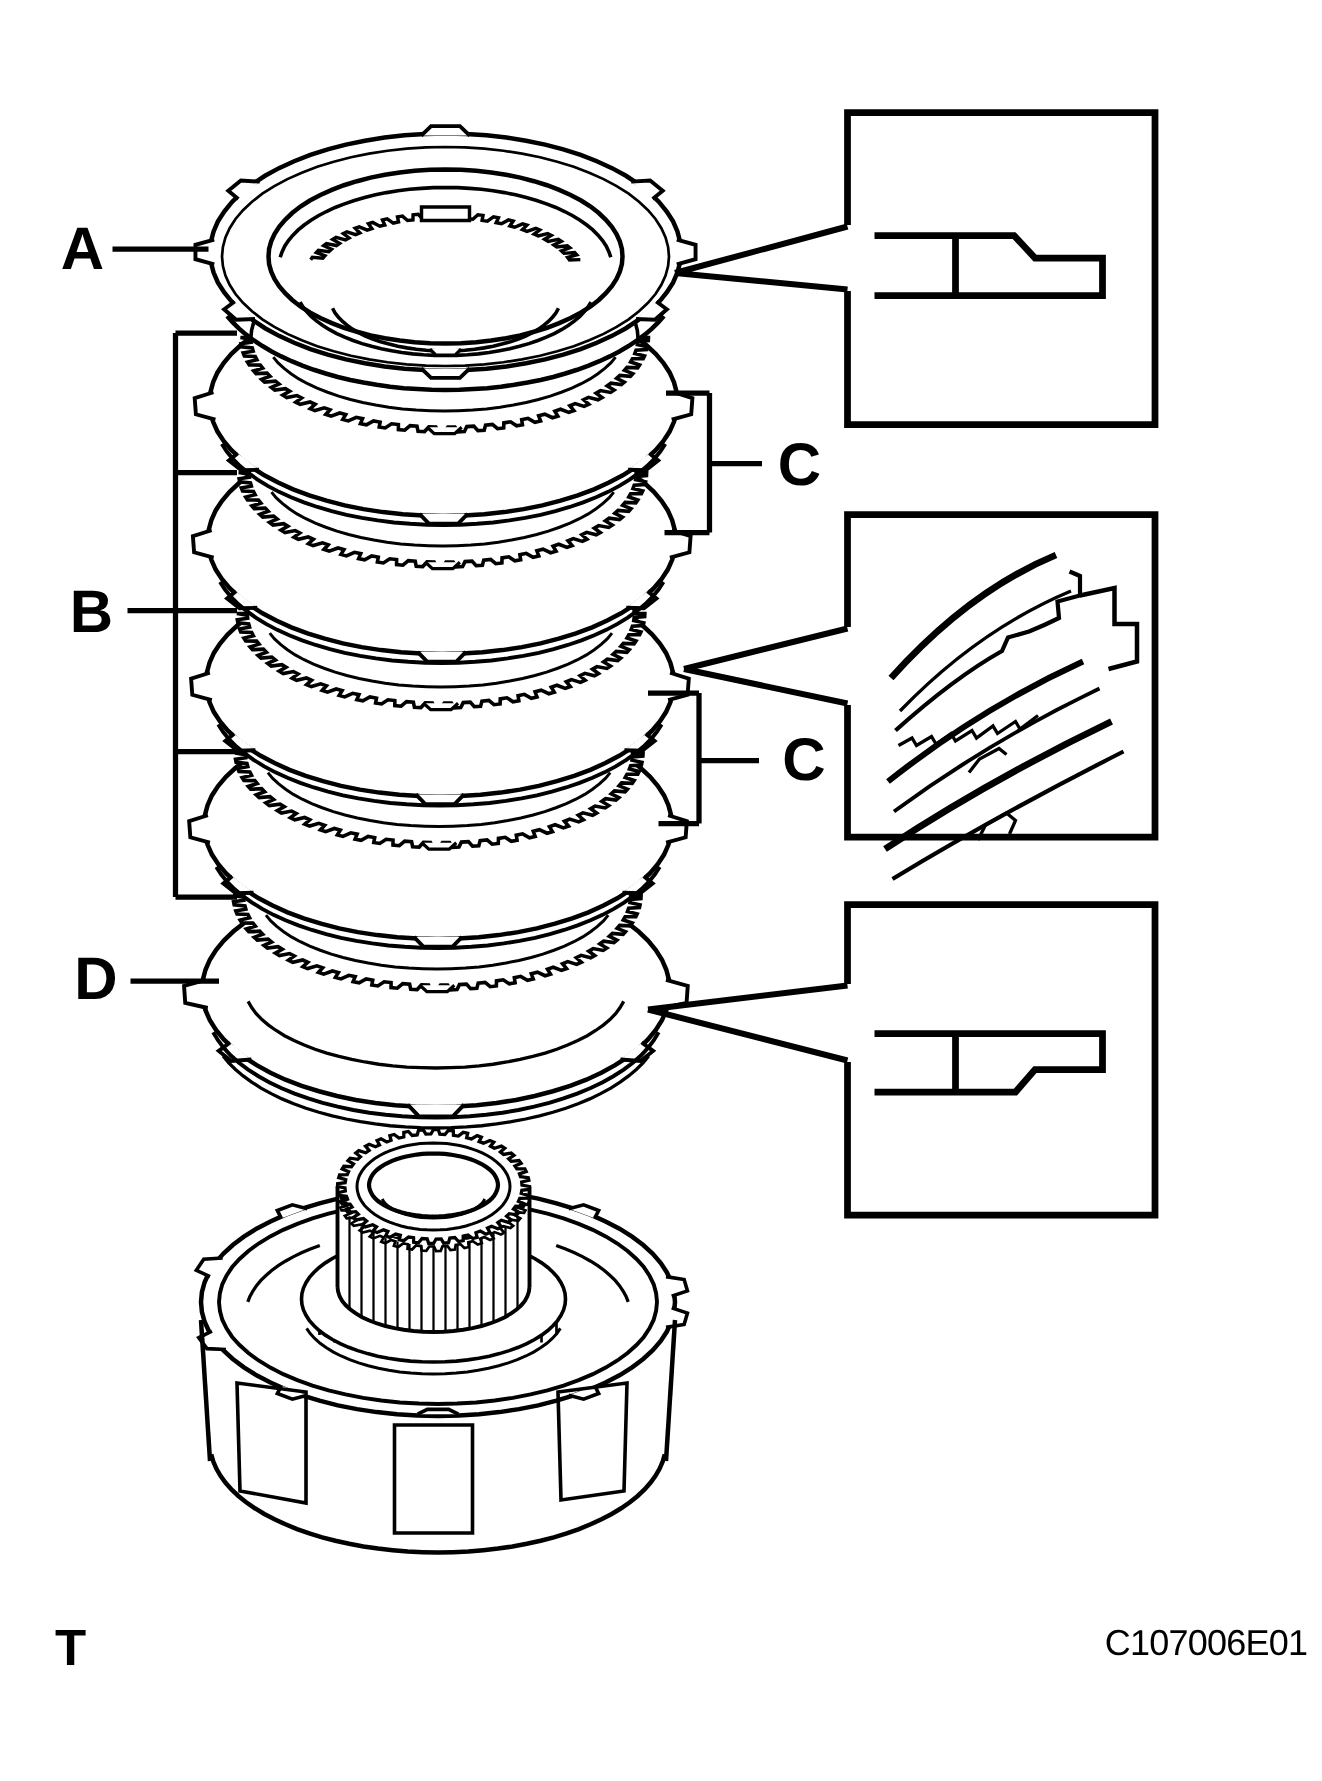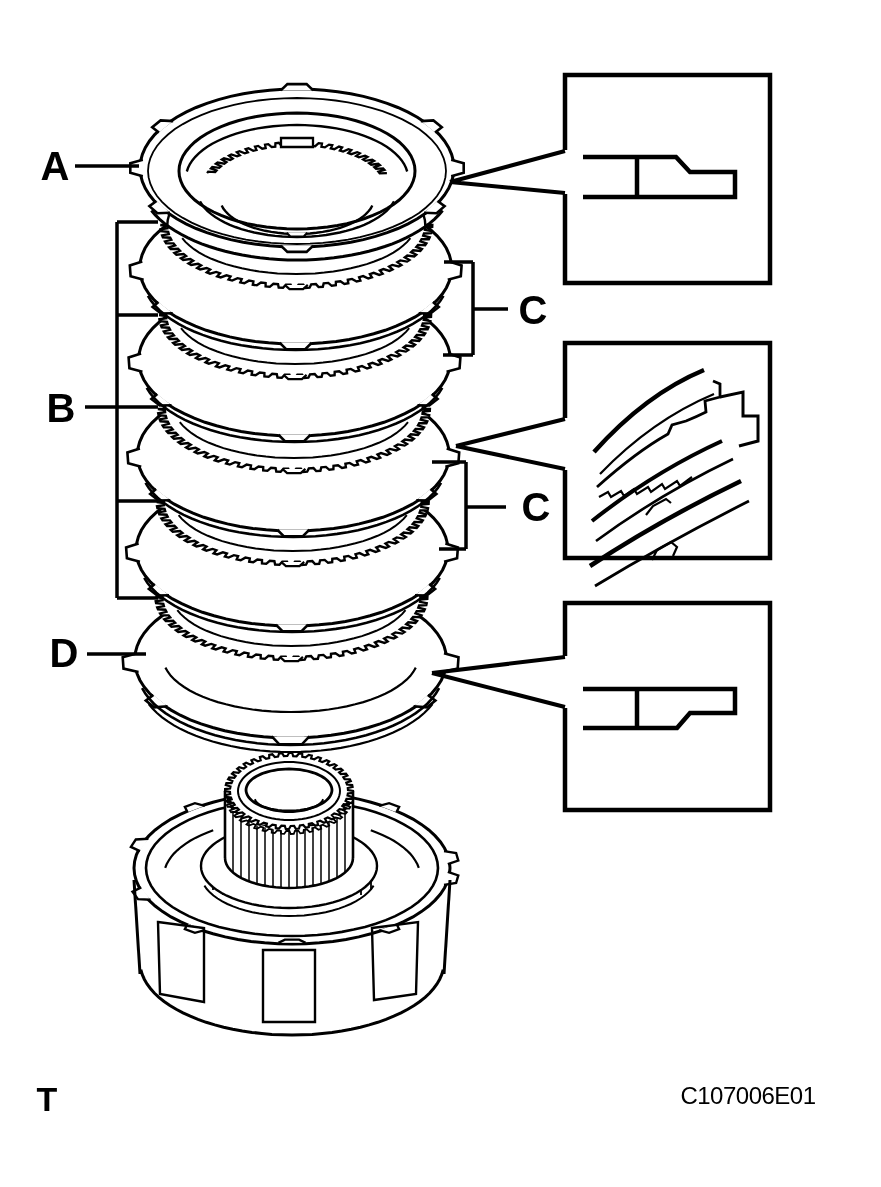--- a/index.html
+++ b/index.html
@@ -198,13 +198,13 @@
     <path stroke="#000" stroke-width="4.5" fill="none" d="M583,689 H735 V713 H690 L677,728 H583 M637,689 V728"></path>
   </g>
 </svg>
 
 <span class="lbl big" style="left:55px;top:166px">A</span>
 <span class="lbl big" style="left:61px;top:408px">B</span>
 <span class="lbl big" style="left:533px;top:310px">C</span>
 <span class="lbl big" style="left:536px;top:507px">C</span>
 <span class="lbl big" style="left:64px;top:653px">D</span>
 <span class="lbl t-mark" style="left:47px;top:1099px">T</span>
-<span class="lbl code" style="left:748px;top:1096px">C107006E01</span>
+<span class="lbl code" style="left:804px;top:1096px">C107006E01</span>
 
 </body></html>

